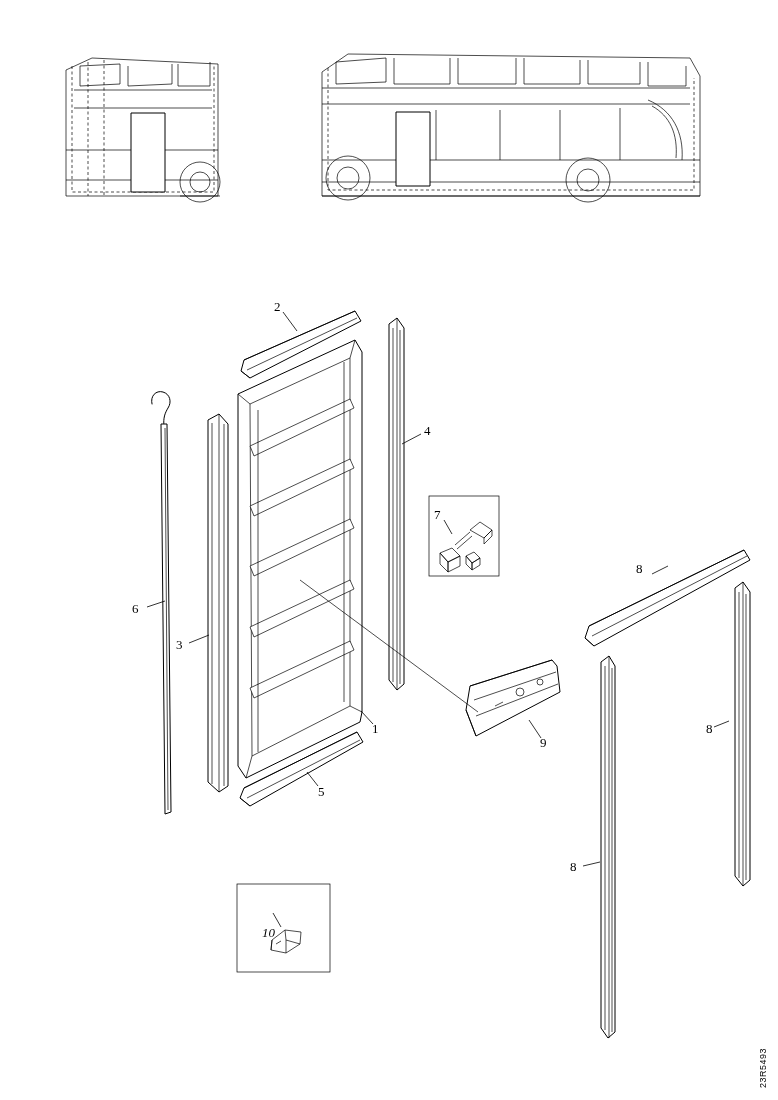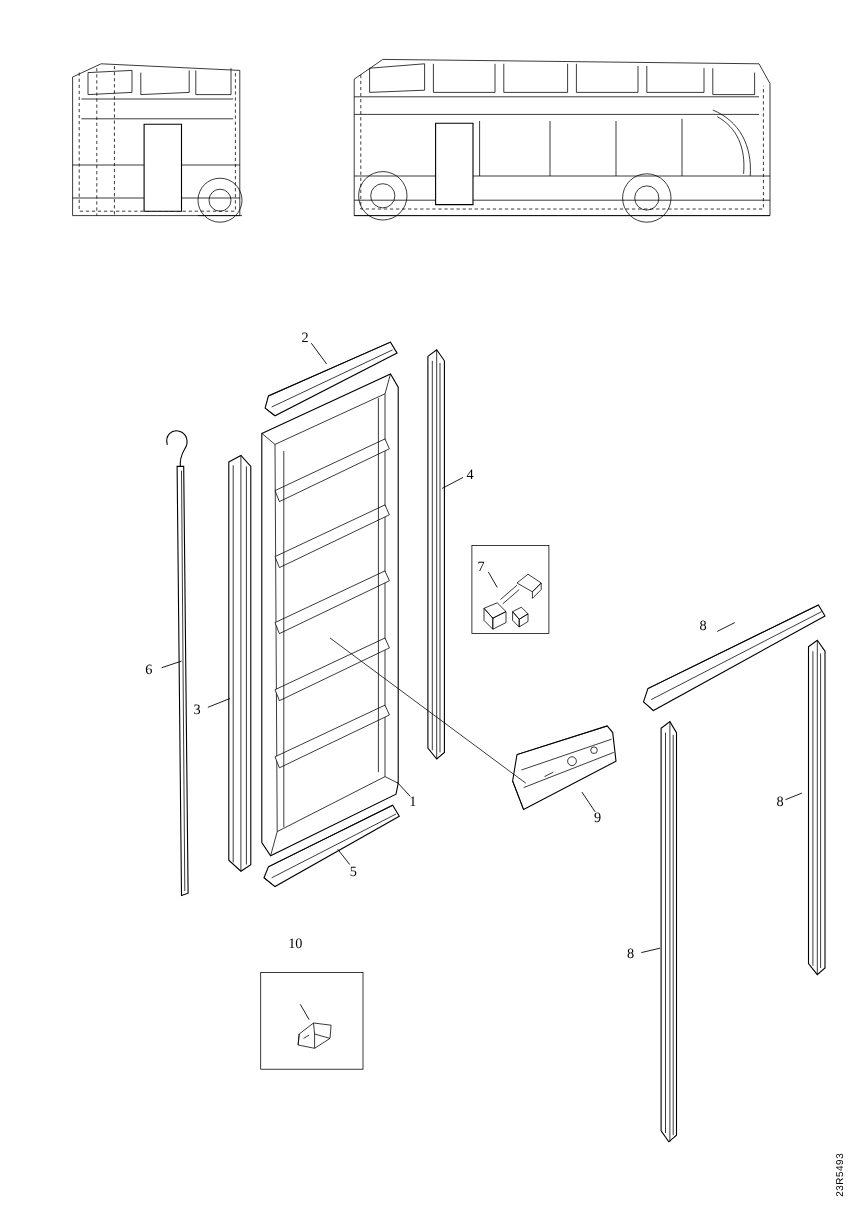--- a/index.html
+++ b/index.html
@@ -249,17 +249,17 @@
   <div class="callout" style="left:424px; top:424px;">4</div>
   <div class="callout" style="left:434px; top:508px;">7</div>
   <div class="callout" style="left:132px; top:602px;">6</div>
   <div class="callout" style="left:176px; top:638px;">3</div>
   <div class="callout" style="left:636px; top:562px;">8</div>
   <div class="callout" style="left:540px; top:736px;">9</div>
   <div class="callout" style="left:372px; top:722px;">1</div>
   <div class="callout" style="left:318px; top:785px;">5</div>
   <div class="callout" style="left:570px; top:860px;">8</div>
   <div class="callout" style="left:706px; top:722px;">8</div>
-  <div class="callout" style="left:262px; top:851px;">10</div>
+  <div class="callout" style="left:262px; top:926px;font-style:italic;">10</div>
 
   <div class="drawing-code">23R5493</div>
 
 </div>
 
 </body></html>

